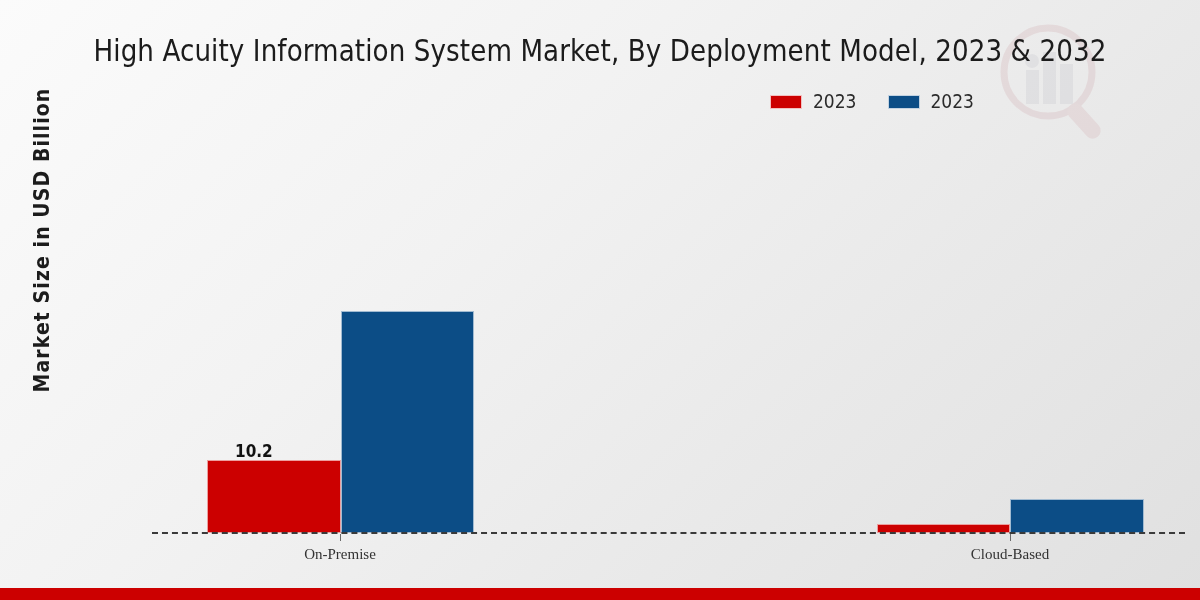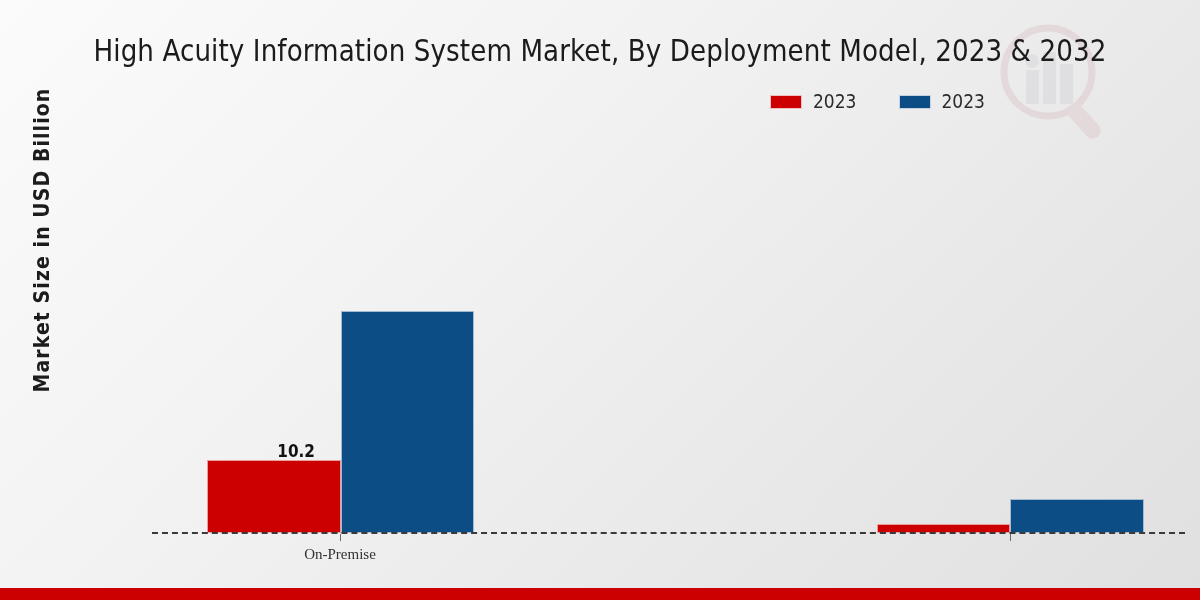--- a/index.html
+++ b/index.html
@@ -48,21 +48,21 @@
     transform-origin: center center;
   }
 
   
   #legend {
     position: absolute;
     left: 770px;
     top: 92px;
     display: flex;
     align-items: flex-start;
-    gap: 42px;
+    gap: 31px;
   }
   .legend-item {
     display: flex;
     align-items: center;
     gap: 11px;
   }
   .legend-swatch {
     width: 32px;
     height: 14px;
     border: 1px solid rgba(255,255,255,0.75);
@@ -130,21 +130,21 @@
     color: #333333;
     white-space: nowrap;
   }
   .bar-value {
     position: absolute;
     font-family: "DejaVu Sans Condensed", "Liberation Sans Narrow", "Liberation Sans", sans-serif;
     font-size: 17px;
     font-weight: 700;
     color: #111111;
     white-space: nowrap;
-    text-align: right;
+    text-align: left;
     width: 80px;
   }
 
   
   #footer-bar {
     position: absolute;
     left: 0;
     top: 588px;
     width: 1200px;
     height: 12px;
@@ -189,16 +189,17 @@
 
     <div class="bar" style="left:877px; top:524px; width:133px; height:9px; background:#cc0000;"></div>
     <div class="bar" style="left:1010px; top:499px; width:134px; height:34px; background:#0c4d86;"></div>
 
     <div id="axis-line"></div>
 
     <div class="tick" style="left:340px;"></div>
     <div class="tick" style="left:1010px;"></div>
 
     <div class="cat-label" style="left:240px;">On-Premise</div>
+    <div class="cat-label" style="left:910px;">Cloud-Based</div>
   </div>
 
   <div id="footer-bar" style="background:#cc0000"></div>
 </div>
 
 </body></html>

